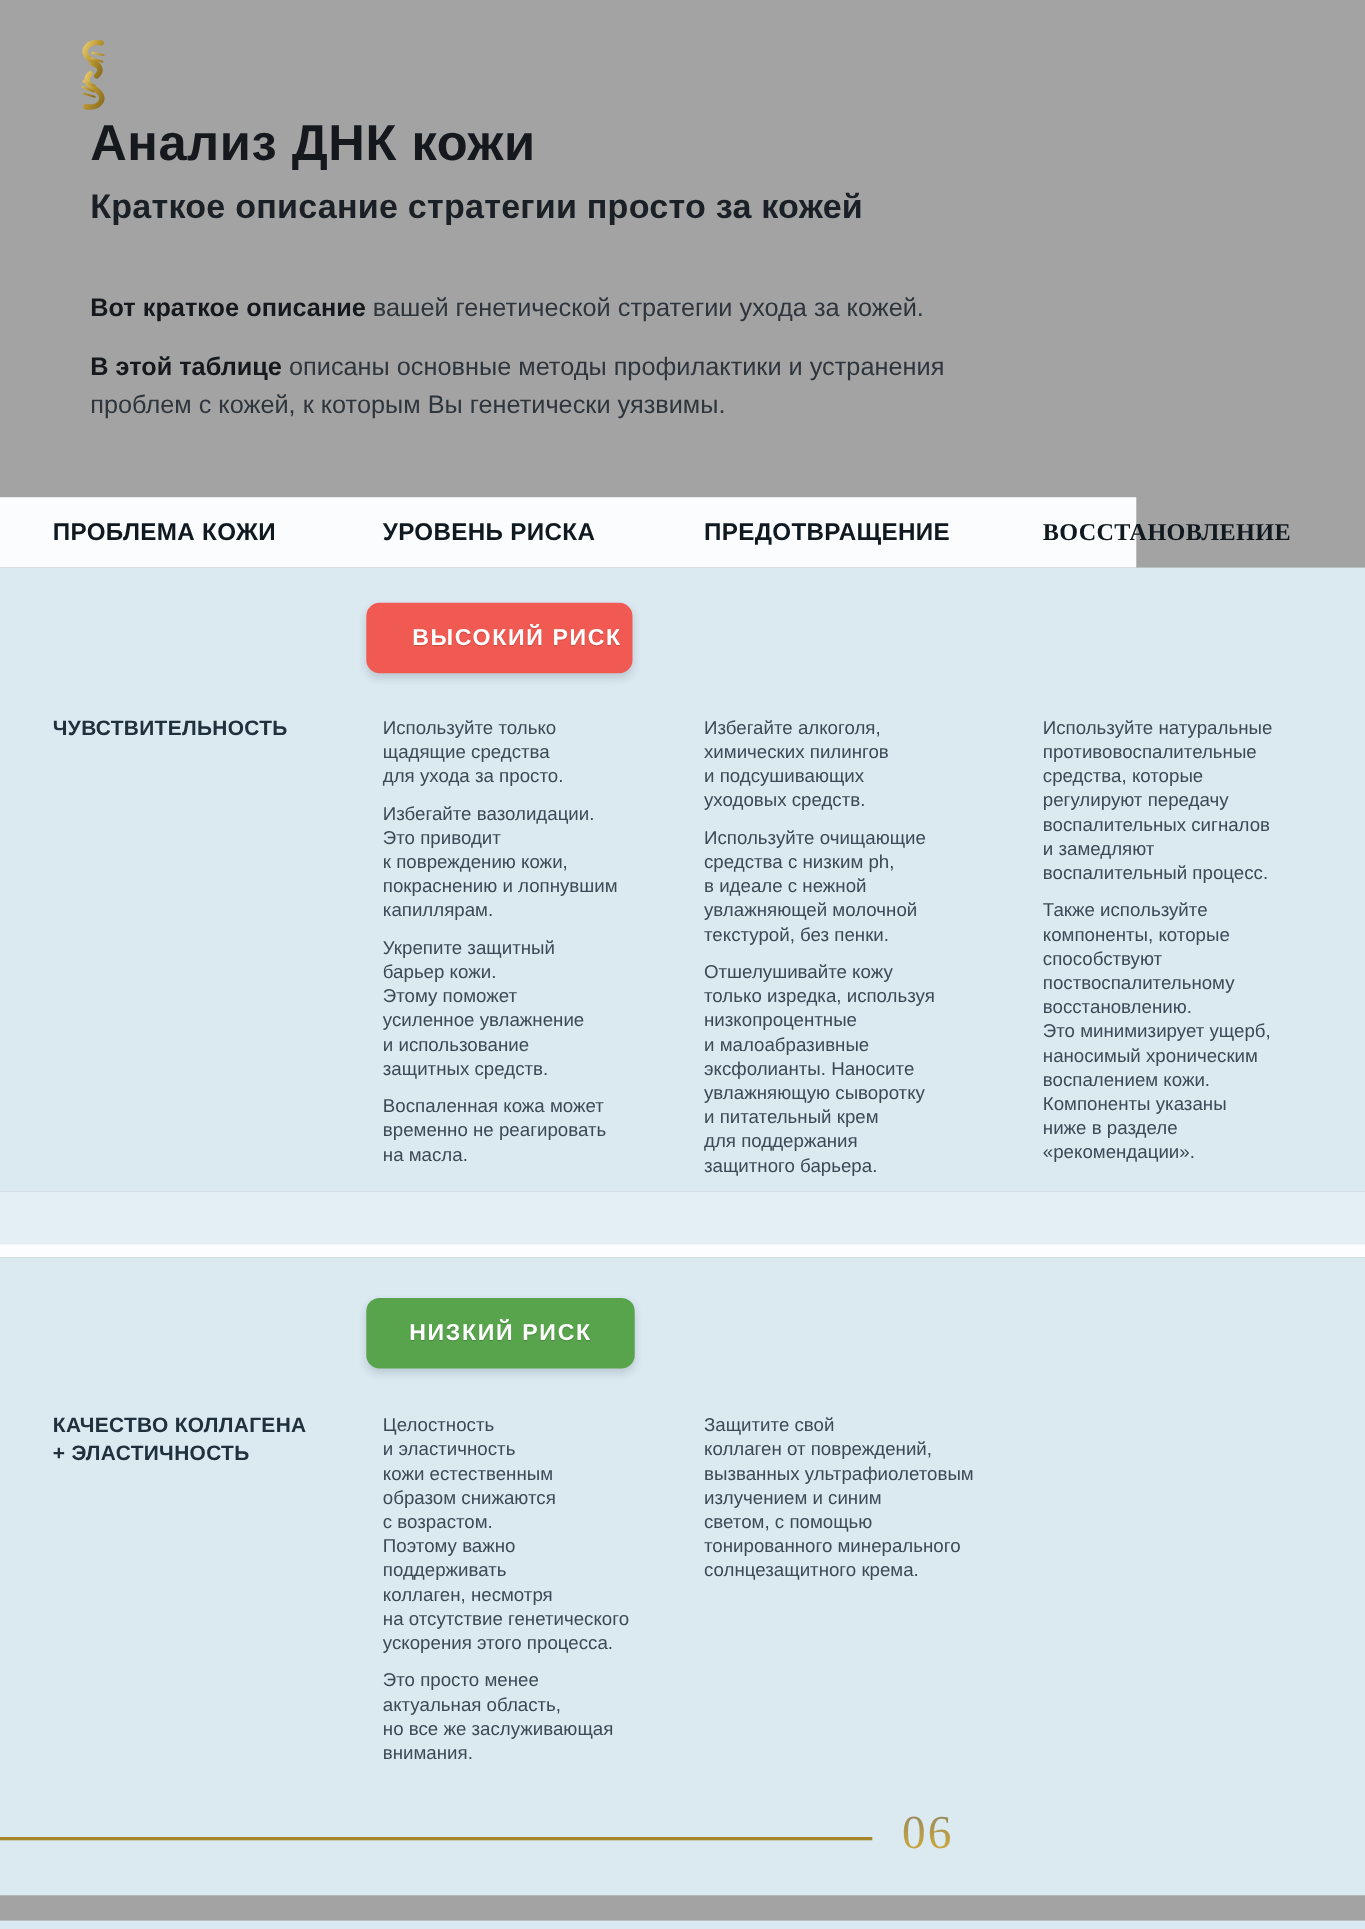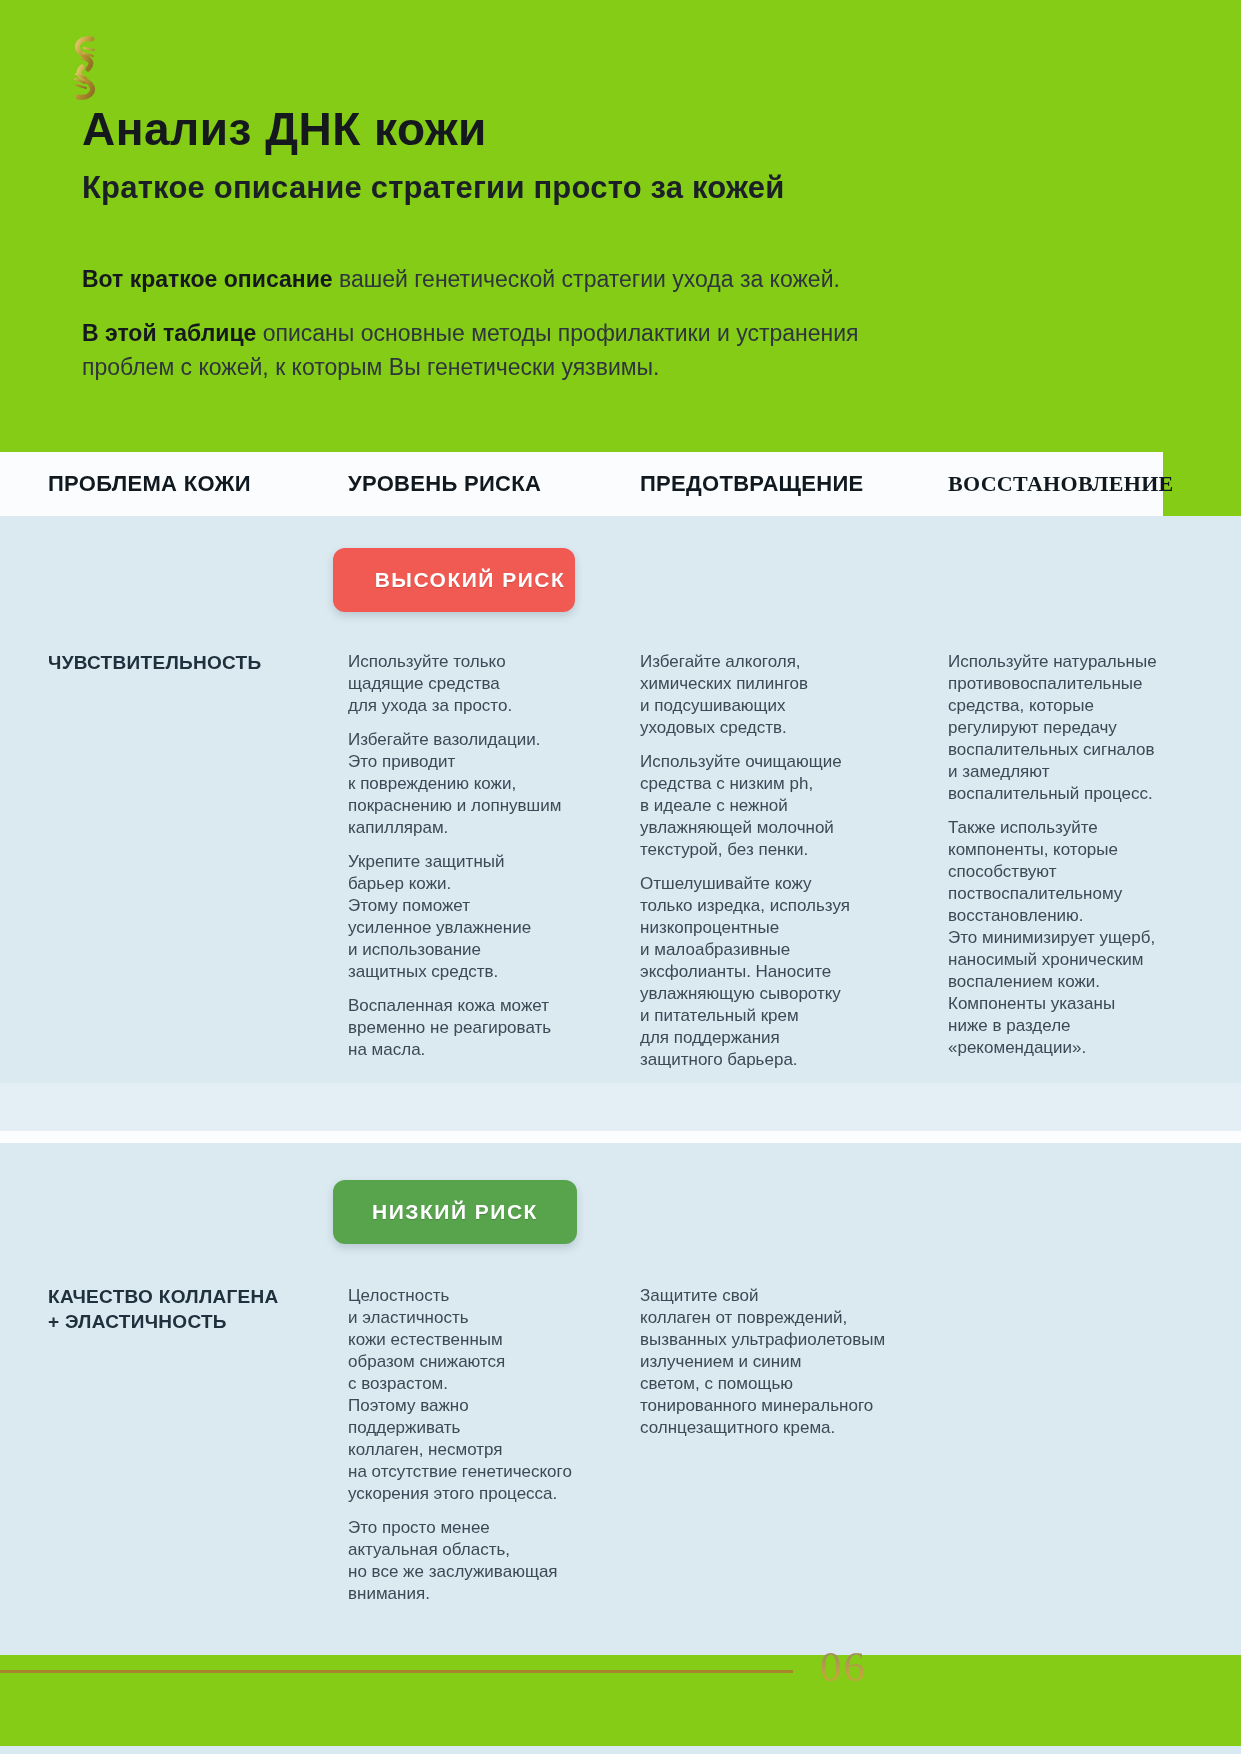--- a/index.html
+++ b/index.html
@@ -3,56 +3,56 @@
 <meta charset="utf-8">
 <style>
   html,body{margin:0;padding:0;}
   body{
     width:1241px;height:1754px;
     font-family:"Liberation Sans", sans-serif;
     background:#ffffff;
   }
   .page{
     position:relative;width:1241px;height:1754px;
-    background:#84cc16;overflow:hidden;
+    background:#a3a3a3;overflow:hidden;
   }
   
   .logo{position:absolute;left:70px;top:36px;width:30px;height:64px;}
   .title{
     position:absolute;left:82px;top:102px;margin:0;
     font-size:46px;font-weight:bold;color:#15191e;letter-spacing:0.5px;
   }
   .subtitle{
     position:absolute;left:82px;top:170px;margin:0;
     font-size:31px;font-weight:bold;color:#1a2026;letter-spacing:0.2px;
   }
   .intro{
     position:absolute;left:82px;margin:0;width:1060px;
     font-size:23px;color:#2e353c;line-height:34px;white-space:pre-line;
   }
   .intro b{color:#15191e;}
   .intro-1{top:262px;}
   .intro-2{top:316px;}
   
   .thead{
-    position:absolute;left:0;top:452px;width:1163px;height:64px;
-    background:#fbfcfd;box-shadow:0 1px 2px rgba(120,140,150,0.12);
+    position:absolute;left:0;top:452px;width:1021px;height:64px;
+    background:#fbfcfd;box-shadow:0 1px 2px rgba(120,140,150,0.12);padding-left:12px;
   }
   .th{
     position:absolute;top:0;height:64px;line-height:64px;
     font-size:22px;font-weight:bold;color:#101820;letter-spacing:0.3px;white-space:nowrap;
   }
   .th-1{left:48px;}
   .th-2{left:348px;}
   .th-3{left:640px;}
   .th-4{left:948px;font-family:Liberation Serif, serif;}
   
   .risk-section{position:absolute;left:0;width:1241px;background:#dbe9f1;}
   .sec-1{top:516px;height:567px;}
-  .sec-2{top:1143px;height:512px;}
+  .sec-2{top:1143px;height:580px;}
   .divider-light{position:absolute;left:0;top:1083px;width:1241px;height:48px;background:#e4eff5;}
   .divider-white{position:absolute;left:0;top:1131px;width:1241px;height:12px;background:#fcfdfe;}
   .badge{
     position:absolute;top:32px;height:64px;border-radius:12px;
     color:#ffffff;font-size:21px;font-weight:bold;letter-spacing:1.5px;
     display:flex;align-items:center;justify-content:center;white-space:nowrap;
     box-shadow:0 4px 8px rgba(40,60,70,0.18);
     text-shadow:0 1px 1px rgba(0,0,0,0.18);
   }
   .badge-high{left:333px;width:210px;}

